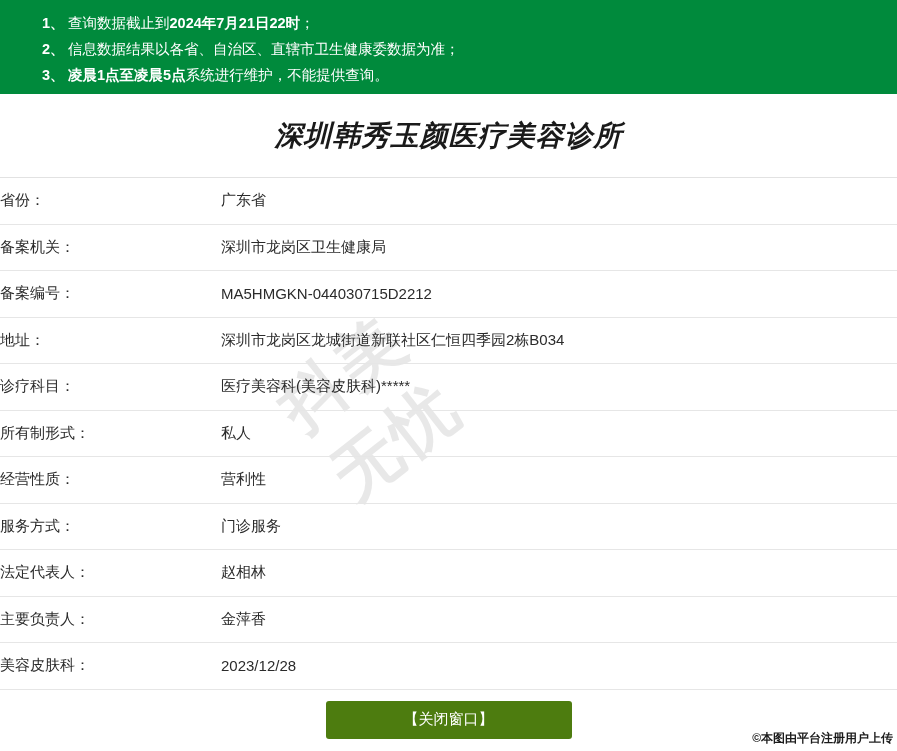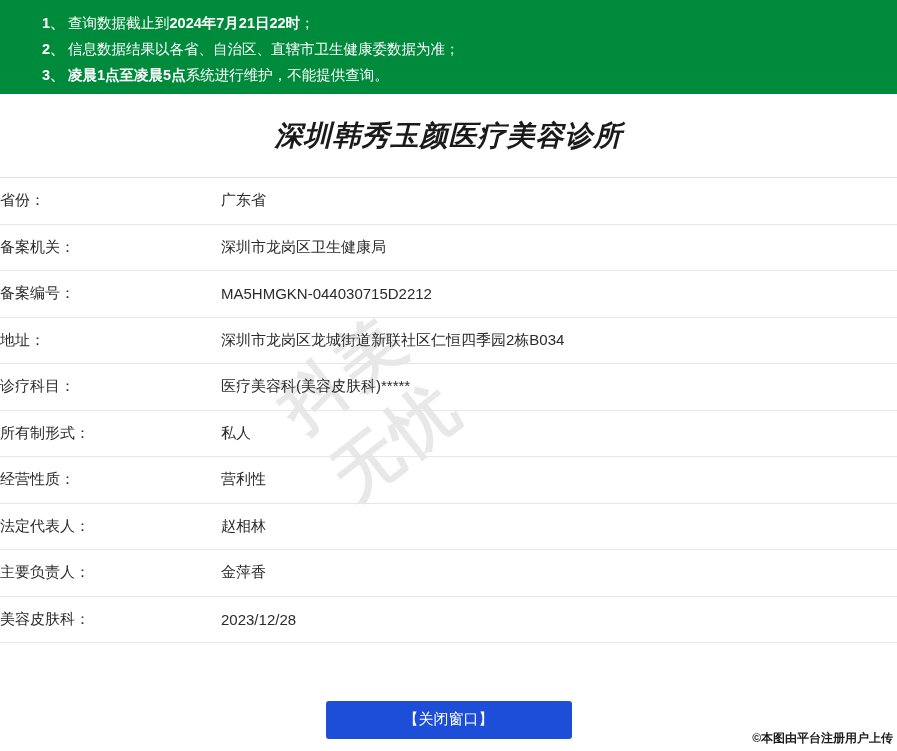--- a/index.html
+++ b/index.html
@@ -105,21 +105,21 @@
     bottom: 0;
     width: 897px;
     height: 63px;
     display: flex;
     align-items: center;
     justify-content: center;
   }
   .close-btn {
     width: 246px;
     height: 38px;
-    background: #1d4ed8;
+    background: #4d7c0f;
     color: #fff;
     border: none;
     border-radius: 3px;
     font-size: 15px;
     font-family: "Liberation Sans", sans-serif;
     cursor: pointer;
     display: flex;
     align-items: center;
     justify-content: center;
   }
@@ -185,20 +185,24 @@
     </div>
     <div class="row">
       <div class="label">所有制形式：</div>
       <div class="value">私人</div>
     </div>
     <div class="row">
       <div class="label">经营性质：</div>
       <div class="value">营利性</div>
     </div>
     <div class="row">
+      <div class="label">服务方式：</div>
+      <div class="value">门诊服务</div>
+    </div>
+    <div class="row">
       <div class="label">法定代表人：</div>
       <div class="value">赵相林</div>
     </div>
     <div class="row">
       <div class="label">主要负责人：</div>
       <div class="value">金萍香</div>
     </div>
     <div class="row">
       <div class="label">美容皮肤科：</div>
       <div class="value">2023/12/28</div>

